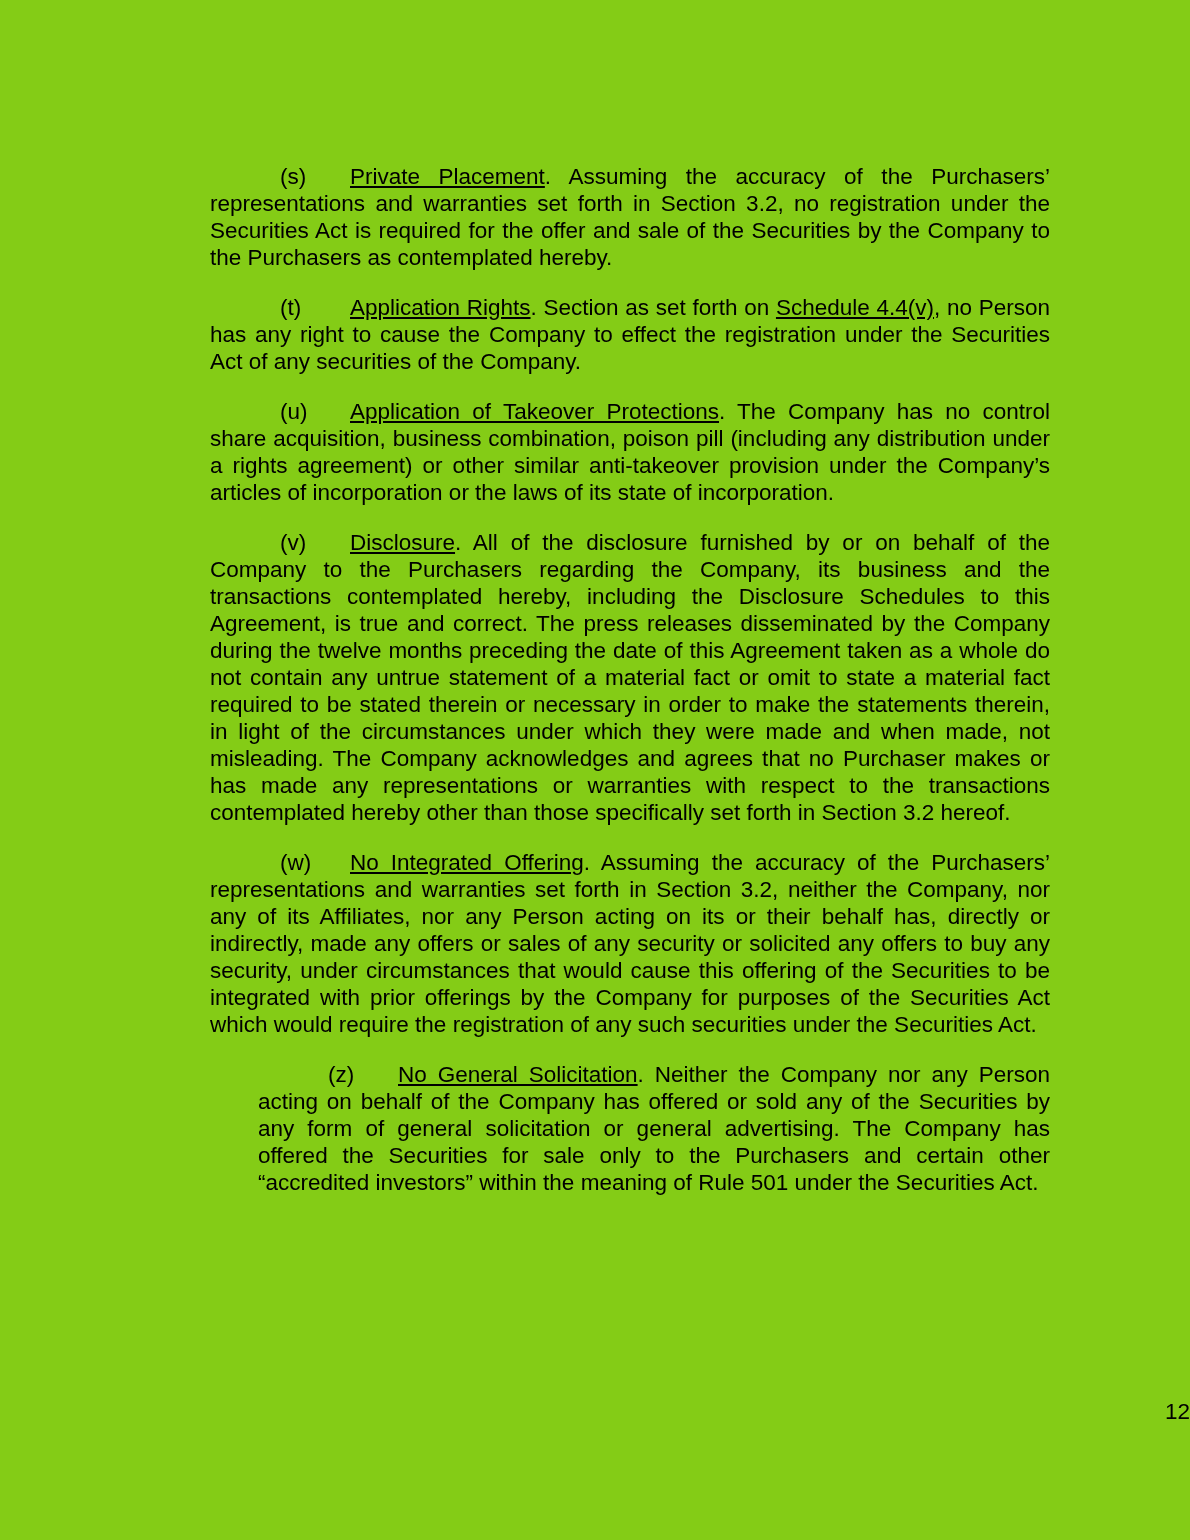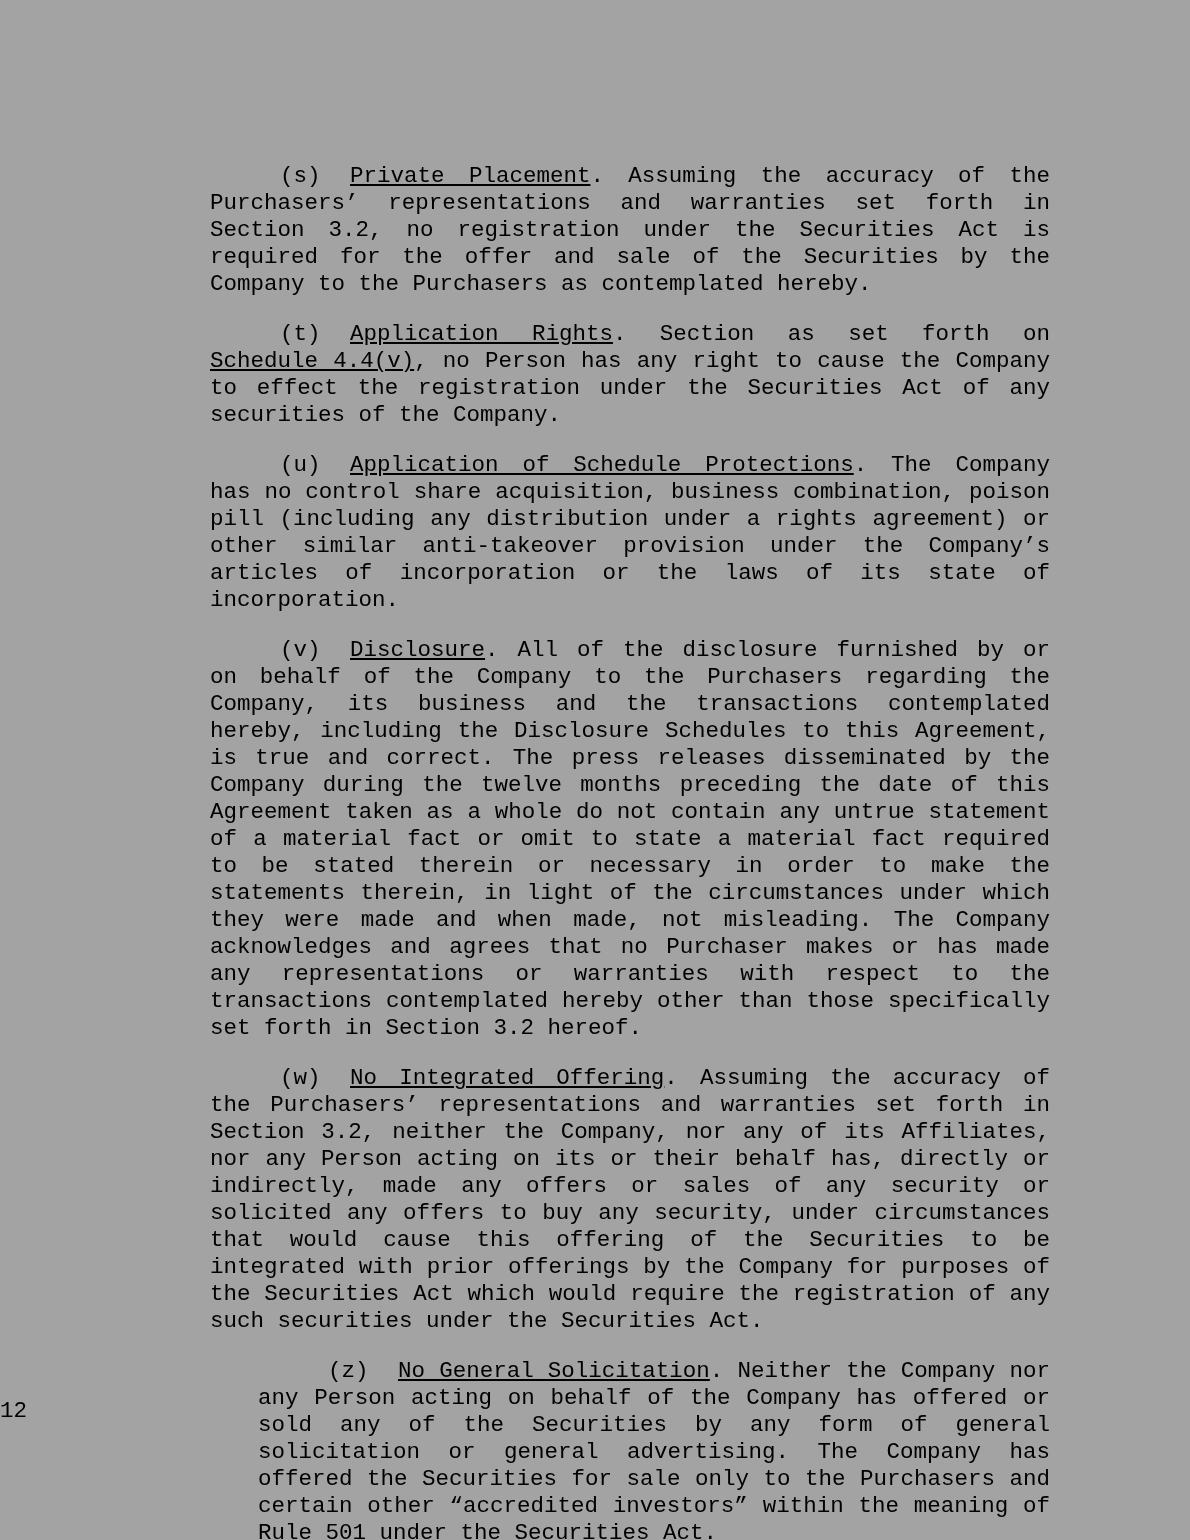--- a/index.html
+++ b/index.html
@@ -4,23 +4,23 @@
 <style>
   html, body {
     margin: 0;
     padding: 0;
     background: #ffffff;
   }
   .page {
     position: relative;
     width: 1190px;
     height: 1540px;
-    background: #a3a3a3;
+    background: #84cc16;
     color: #000000;
-    font-family: Liberation Mono, monospace;
+    font-family: Liberation Sans, sans-serif;
     overflow: hidden;
   }
   .content {
     position: absolute;
     top: 163px;
     left: 210px;
     width: 840px;
   }
   .para {
     font-size: 22.5px;
@@ -39,36 +39,36 @@
     text-indent: 0;
   }
   .heading {
     text-decoration: underline;
   }
   .footer {
     position: absolute;
     top: 1398px;
     left: 0;
     width: 100%;
-    text-align: left;
+    text-align: right;
     font-size: 22.5px;
     line-height: 27px;
   }
 </style>
 </head>
 <body>
 
 <div class="page">
   <div class="content">
 
     <p class="para"><span class="label">(s)</span><span class="heading">Private Placement</span><span>.  Assuming the accuracy of the Purchasers’ representations and warranties set forth in Section 3.2, no registration under the Securities Act is required for the offer and sale of the Securities by the Company to the Purchasers as contemplated hereby.</span></p>
 
     <p class="para"><span class="label">(t)</span><span class="heading">Application Rights</span><span>.  Section as set forth on </span><span class="heading">Schedule 4.4(v)</span><span>, no Person has any right to cause the Company to effect the registration under the Securities Act of any securities of the Company.</span></p>
 
-    <p class="para"><span class="label">(u)</span><span class="heading">Application of Schedule Protections</span><span>.  The Company has no control share acquisition, business combination, poison pill (including any distribution under a rights agreement) or other similar anti-takeover provision under the Company’s articles of incorporation or the laws of its state of incorporation.</span></p>
+    <p class="para"><span class="label">(u)</span><span class="heading">Application of Takeover Protections</span><span>.  The Company has no control share acquisition, business combination, poison pill (including any distribution under a rights agreement) or other similar anti-takeover provision under the Company’s articles of incorporation or the laws of its state of incorporation.</span></p>
 
     <p class="para"><span class="label">(v)</span><span class="heading">Disclosure</span><span>.  All of the disclosure furnished by or on behalf of the Company to the Purchasers regarding the Company, its business and the transactions contemplated hereby, including the Disclosure Schedules to this Agreement, is true and correct.   The press releases disseminated by the Company during the twelve months preceding the date of this Agreement taken as a whole do not contain any untrue statement of a material fact or omit to state a material fact required to be stated therein or necessary in order to make the statements therein, in light of the circumstances under which they were made and when made, not misleading.  The Company acknowledges and agrees that no Purchaser makes or has made any representations or warranties with respect to the transactions contemplated hereby other than those specifically set forth in Section 3.2 hereof.</span></p>
 
     <p class="para"><span class="label">(w)</span><span class="heading">No Integrated Offering</span><span>. Assuming the accuracy of the Purchasers’ representations and warranties set forth in Section 3.2, neither the Company, nor any of its Affiliates, nor any Person acting on its or their behalf has, directly or indirectly, made any offers or sales of any security or solicited any offers to buy any security, under circumstances that would cause this offering of the Securities to be integrated with prior offerings by the Company for purposes of the Securities Act which would require the registration of any such securities under the Securities Act.</span></p>
 
 
 
     <p class="para"><span class="label">(z)</span><span class="heading">No General Solicitation</span><span>. Neither the Company nor any Person acting on behalf of the Company has offered or sold any of the Securities by any form of general solicitation or general advertising.  The Company has offered the Securities for sale only to the Purchasers and certain other “accredited investors” within the meaning of Rule 501 under the Securities Act.</span></p>
 
   </div>

